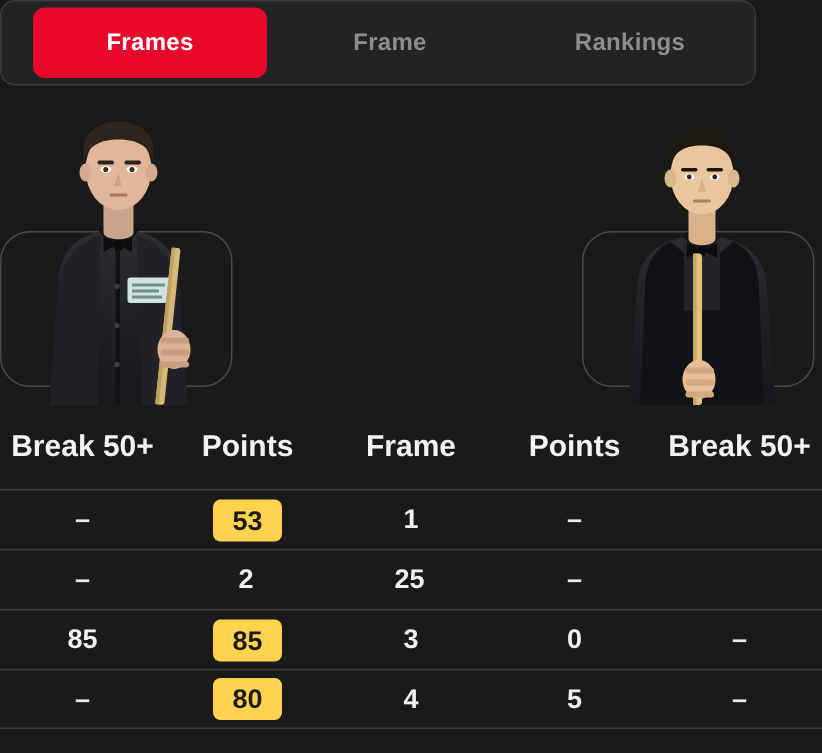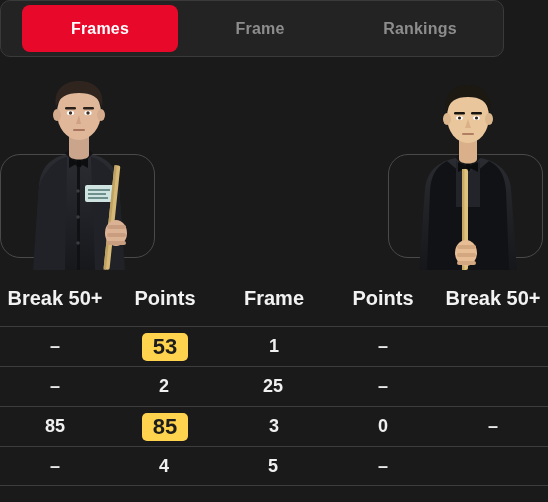--- a/index.html
+++ b/index.html
@@ -62,21 +62,21 @@
   .c-break-l { width:110px; }
   .c-pts-l   { width:110px; }
   .c-frame   { width:108px; }
   .c-pts-r   { width:110px; }
   .c-break-r { width:110px; }
   .row .cell { font-weight:bold; }
   .dash { color:#e8e8e8; font-weight:bold; }
   .pill {
     display:inline-block; min-width:46px; padding:4px 9px;
     background:#ffd34e; color:#1c1c1c;
-    border-radius:5px; font-size:22px; font-weight:bold;
+    border-radius:5px; font-size:18px; font-weight:bold;
     line-height:20px;
   }
 </style>
 </head>
 <body>
 
 <div id="app">
 
   <div class="tabbar">
     <div class="tab active">
@@ -238,19 +238,20 @@
     <div class="row">
       <div class="cell c-break-l">85</div>
       <div class="cell c-pts-l"><span class="pill">85</span></div>
       <div class="cell c-frame">3</div>
       <div class="cell c-pts-r">0</div>
       <div class="cell c-break-r"><span class="dash">–</span></div>
     </div>
 
     <div class="row">
       <div class="cell c-break-l"><span class="dash">–</span></div>
+      <div class="cell c-pts-l"><span class="pill">80</span></div>
       <div class="cell c-frame">4</div>
       <div class="cell c-pts-r">5</div>
       <div class="cell c-break-r"><span class="dash">–</span></div>
     </div>
 
   </div>
 </div>
 
 </body></html>

